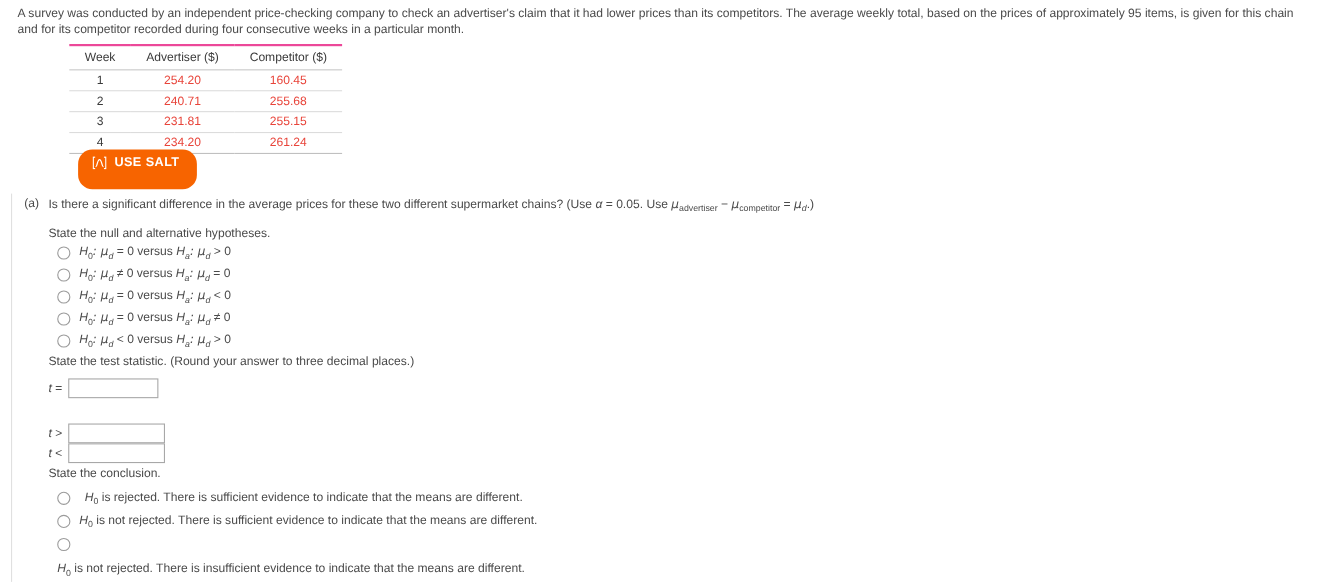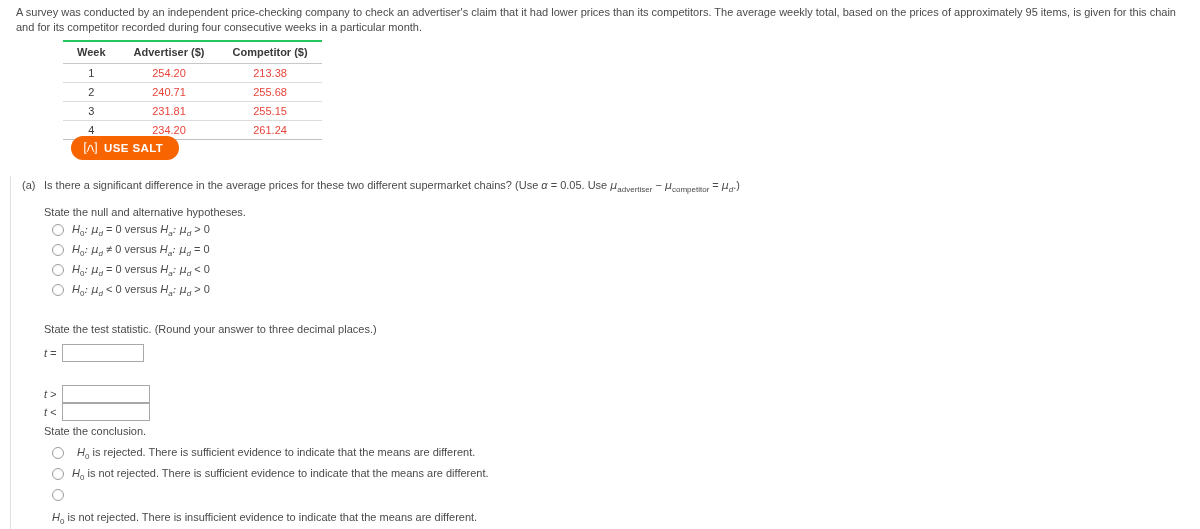--- a/index.html
+++ b/index.html
@@ -46,26 +46,26 @@
   .table-wrap {
     position: absolute;
     left: 63px;
     top: 40px;
   }
   table.data {
     border-collapse: collapse;
     font-size: 11px;
   }
   table.data th {
-    font-weight: bold;
+    font-weight: normal;
     color: #3a3a3a;
     padding: 4px 14px 5px 14px;
     text-align: center;
     white-space: nowrap;
-    border-top: 2px solid #22c55e;
+    border-top: 2px solid #ec4899;
     border-bottom: 1px solid #c8c8c8;
   }
   table.data td {
     padding: 3px 14px;
     text-align: center;
     border-bottom: 1px solid #dcdcdc;
     white-space: nowrap;
   }
   table.data tbody tr:last-child td {
     border-bottom: 1px solid #c0c0c0;
@@ -82,21 +82,21 @@
     position: absolute;
     left: 71px;
     top: 136px;
     display: inline-flex;
     align-items: center;
     gap: 7px;
     background: #f76400;
     color: #ffffff;
     border: none;
     border-radius: 13px;
-    padding: 6px 16px 6px 13px;
+    padding: 6px 16px 18px 13px;
     font-family: "Liberation Sans", sans-serif;
     font-size: 11.5px;
     font-weight: bold;
     letter-spacing: 0.4px;
     cursor: pointer;
   }
   .salt-btn svg { display: block; }
 
   
   .qa-label {
@@ -191,21 +191,21 @@
         <tr>
           <th>Week</th>
           <th>Advertiser ($)</th>
           <th>Competitor ($)</th>
         </tr>
       </thead>
       <tbody>
         <tr>
           <td class="week">1</td>
           <td class="val">254.20</td>
-          <td class="val">213.38</td>
+          <td class="val">160.45</td>
         </tr>
         <tr>
           <td class="week">2</td>
           <td class="val">240.71</td>
           <td class="val">255.68</td>
         </tr>
         <tr>
           <td class="week">3</td>
           <td class="val">231.81</td>
           <td class="val">255.15</td>
@@ -244,20 +244,24 @@
     <label class="opt">
       <span class="radio"></span>
       <span class="opt-label"><span class="hv">H</span><sub>0</sub><span class="mu">: μ</span><sub class="ital">d</sub><span> ≠ 0 versus </span><span class="hv">H</span><sub class="ital">a</sub><span class="mu">: μ</span><sub class="ital">d</sub><span> = 0</span></span>
     </label>
     <label class="opt">
       <span class="radio"></span>
       <span class="opt-label"><span class="hv">H</span><sub>0</sub><span class="mu">: μ</span><sub class="ital">d</sub><span> = 0 versus </span><span class="hv">H</span><sub class="ital">a</sub><span class="mu">: μ</span><sub class="ital">d</sub><span> &lt; 0</span></span>
     </label>
     <label class="opt">
       <span class="radio"></span>
+      <span class="opt-label"><span class="hv">H</span><sub>0</sub><span class="mu">: μ</span><sub class="ital">d</sub><span> = 0 versus </span><span class="hv">H</span><sub class="ital">a</sub><span class="mu">: μ</span><sub class="ital">d</sub><span> ≠ 0</span></span>
+    </label>
+    <label class="opt">
+      <span class="radio"></span>
       <span class="opt-label"><span class="hv">H</span><sub>0</sub><span class="mu">: μ</span><sub class="ital">d</sub><span> &lt; 0 versus </span><span class="hv">H</span><sub class="ital">a</sub><span class="mu">: μ</span><sub class="ital">d</sub><span> &gt; 0</span></span>
     </label>
   </div>
 
   <div class="sec-head" style="top:323px;">State the test statistic. (Round your answer to three decimal places.)</div>
   <div class="field-row" style="left:44px; top:344px;">
     <span class="field-lbl">t =</span>
     <input class="ans" type="text" placeholder="" style="">
   </div>
 

